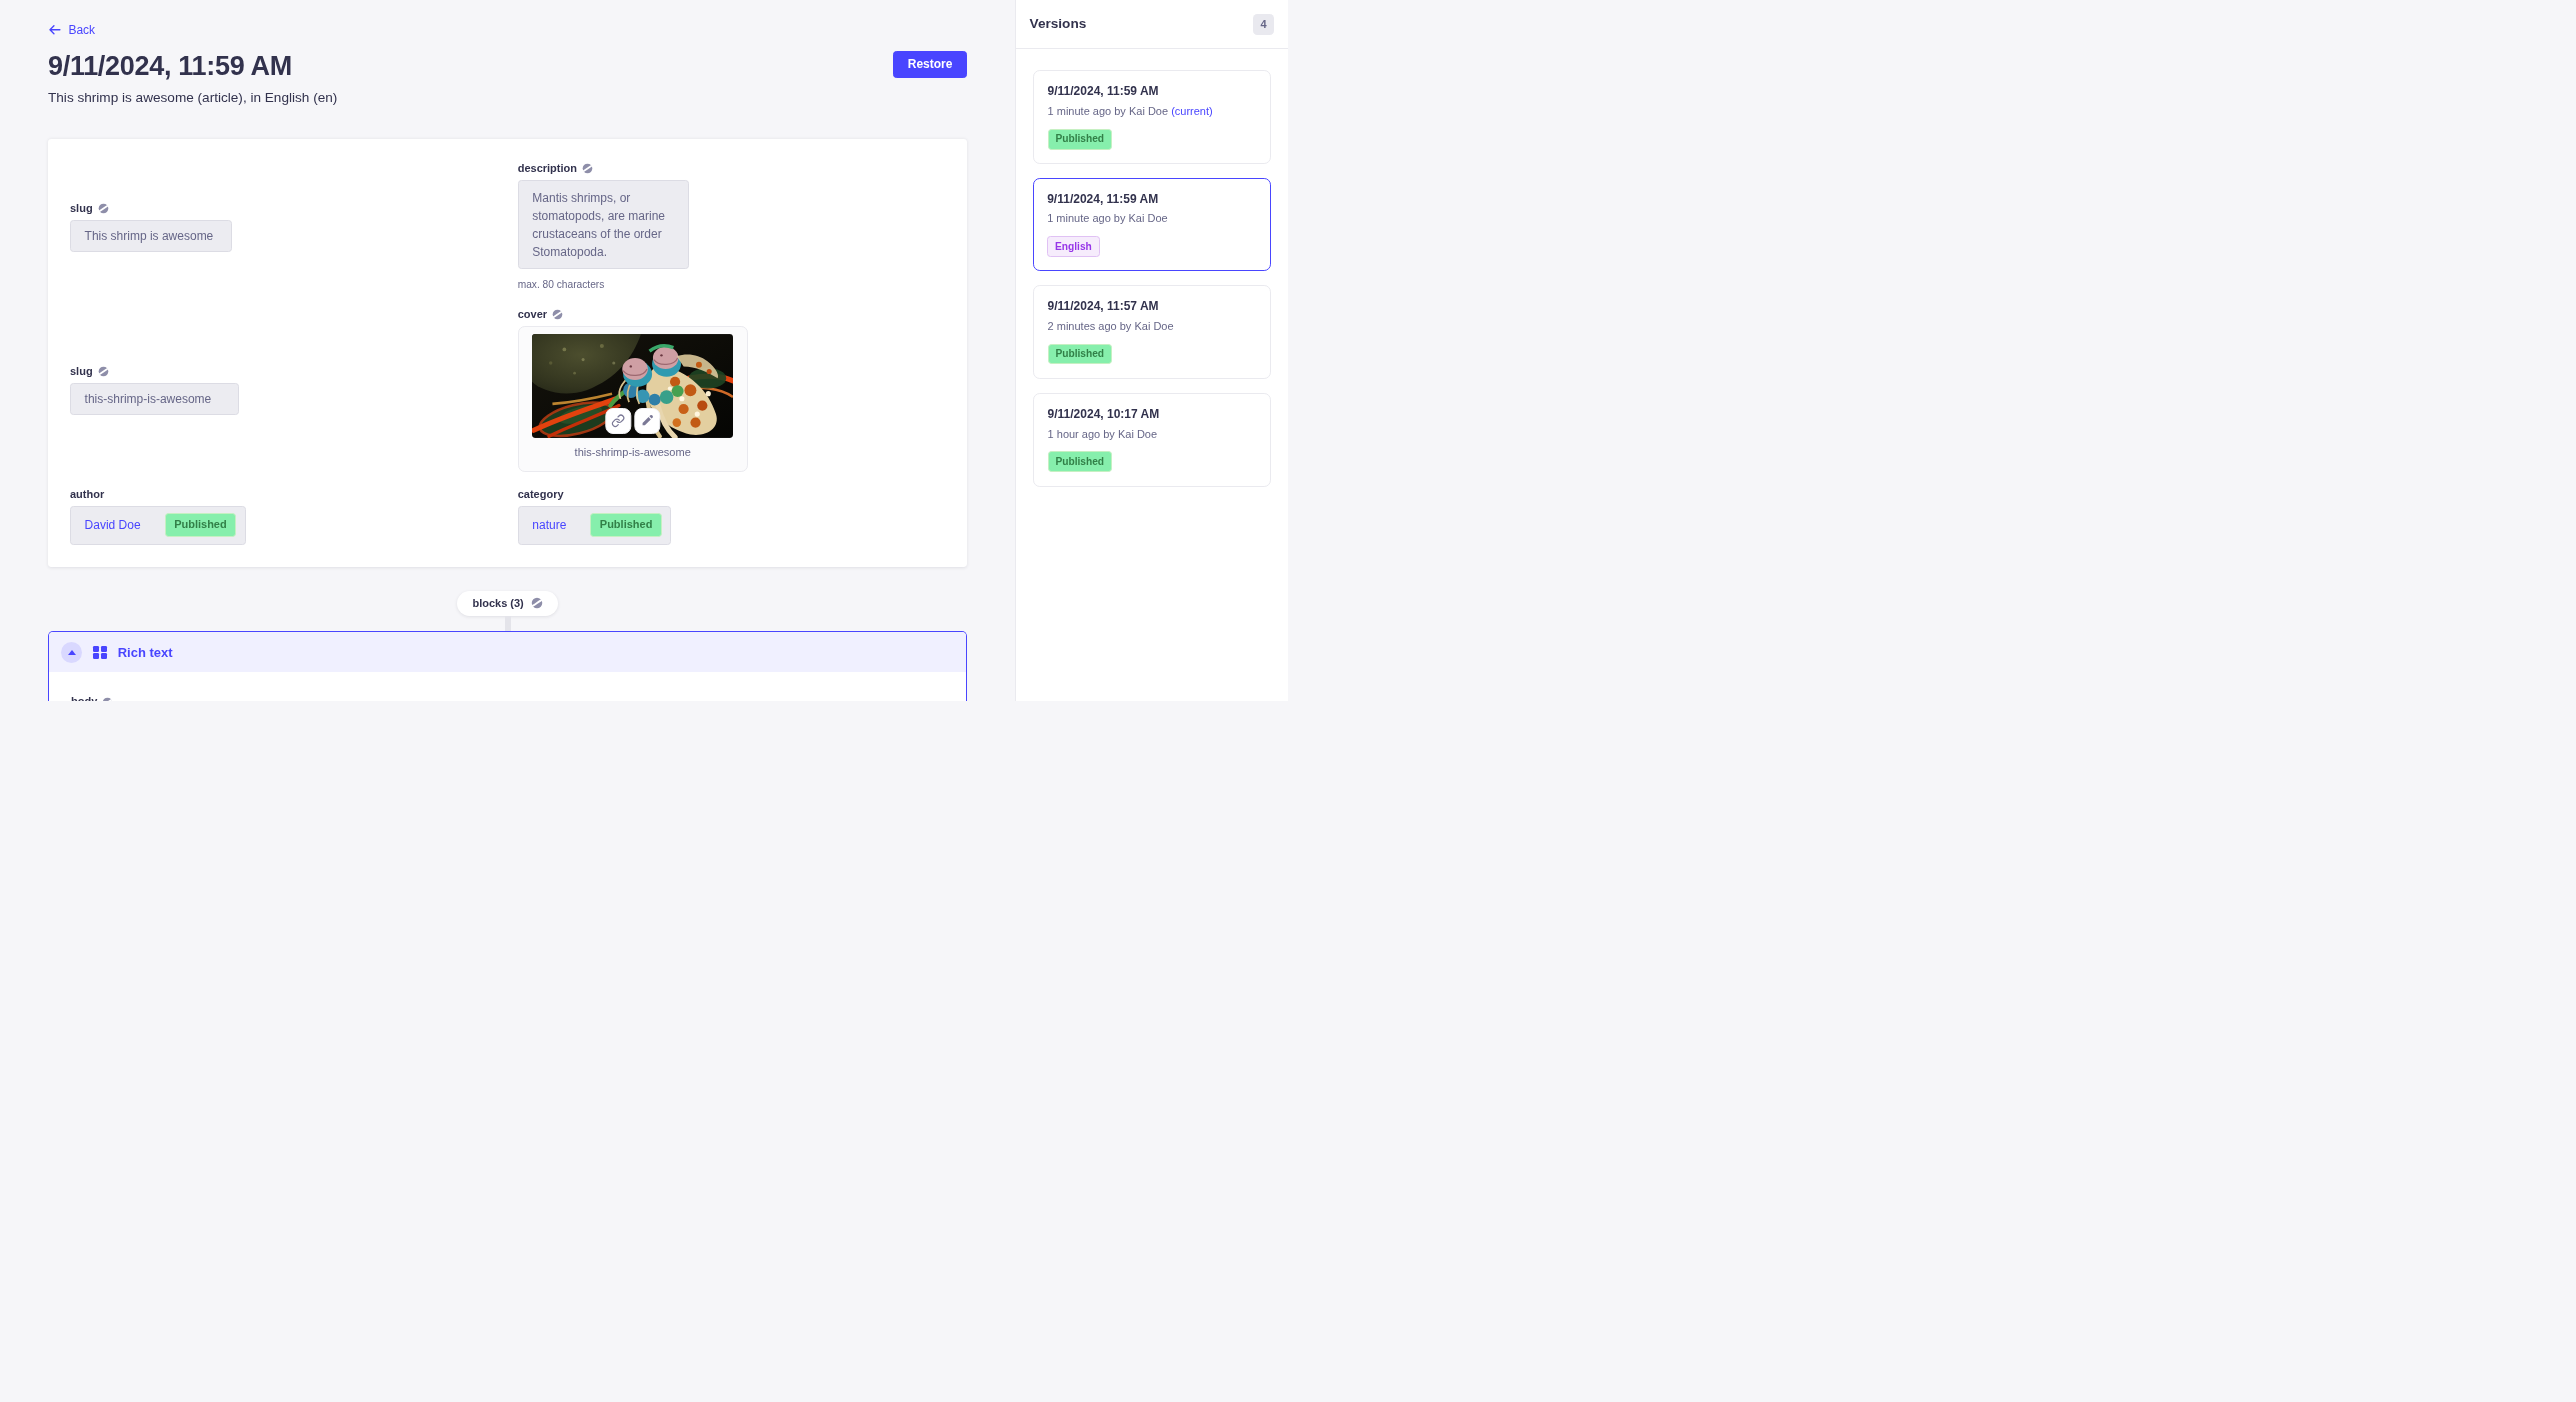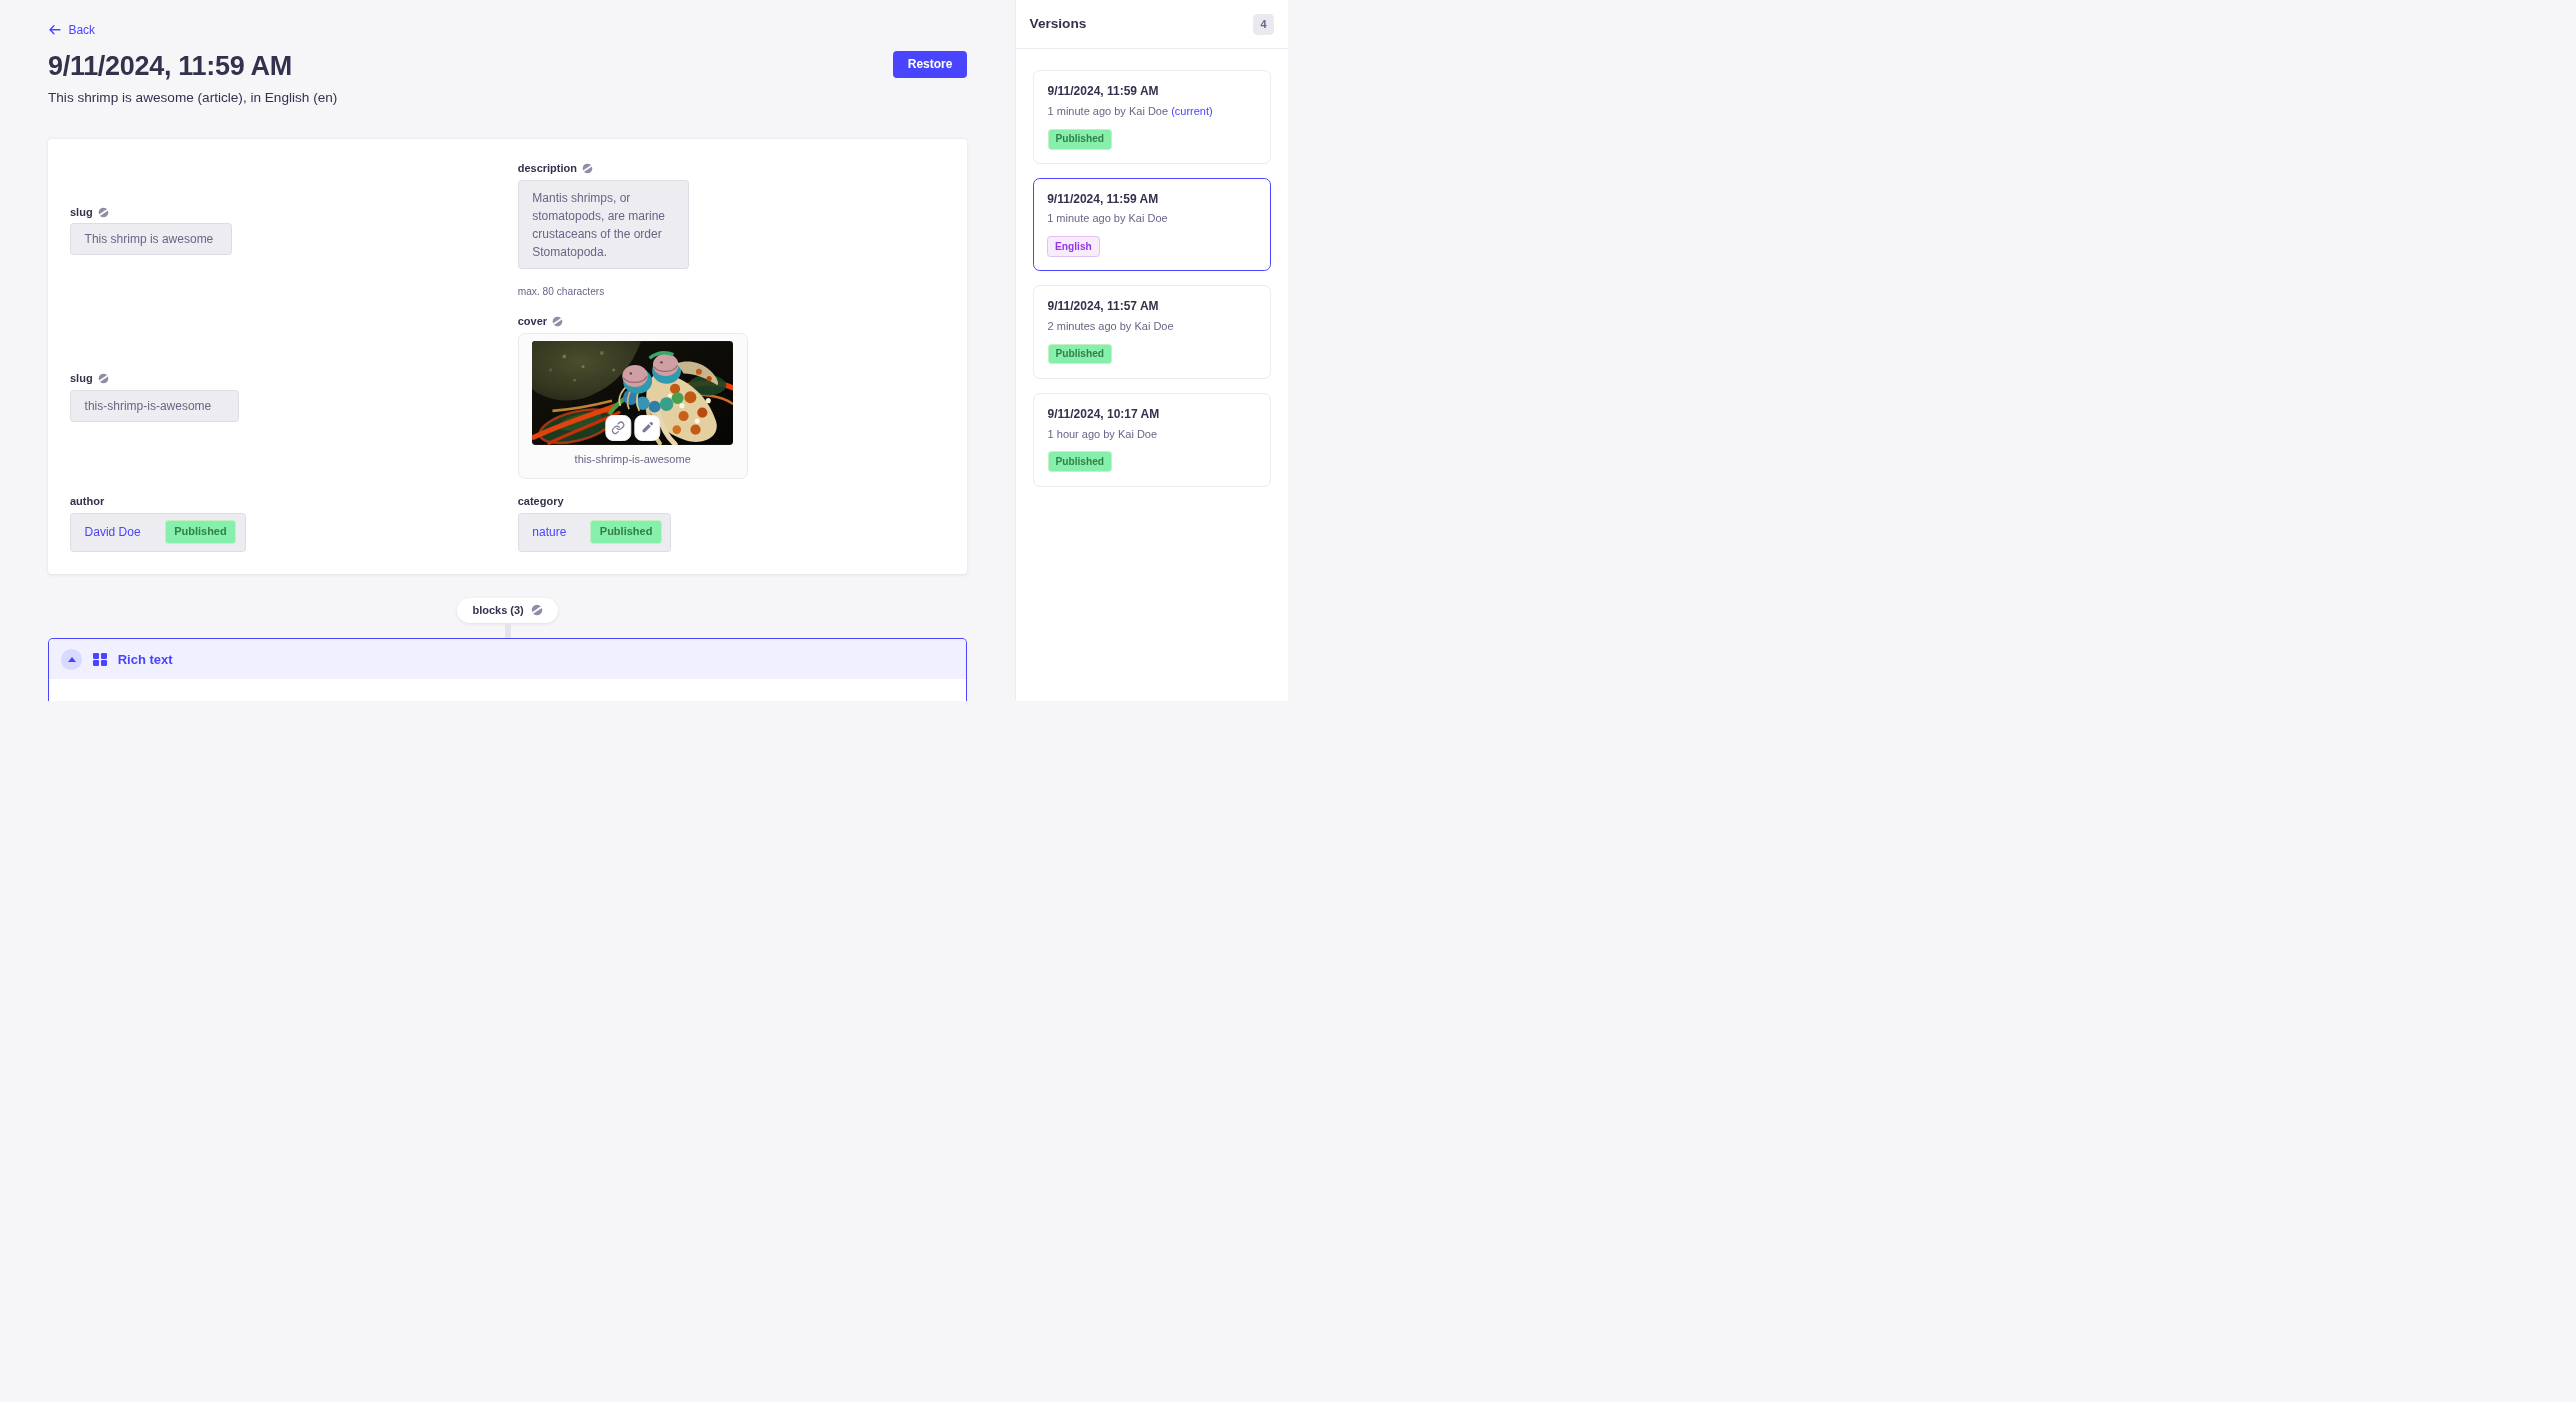--- a/index.html
+++ b/index.html
@@ -20,21 +20,21 @@
   
   .form-card { margin-top:32px; background:#ffffff; border-radius:3.4px; box-shadow:0 0.9px 3.4px rgba(33,33,52,0.1); padding:22px; }
   .form-grid { display:grid; grid-template-columns:1fr 1fr; column-gap:20.4px; row-gap:15.3px; align-items:center; }
   .field {}
   .label-row { display:flex; align-items:center; gap:5.1px; margin-bottom:3.4px; }
   .field-label { font-size:11px; font-weight:700; color:#32324d; line-height:15.3px; }
   .globe { flex:0 0 auto; }
 
   .input-like { background:#ececf1; border:0.9px solid #dcdce4; border-radius:3.4px; height:32px; display:flex; align-items:center; padding:0 13.6px; font-size:12px; color:#666687; white-space:nowrap; overflow:hidden; }
   .textarea-like { background:#ececf1; border:0.9px solid #dcdce4; border-radius:3.4px; width:171px; height:89px; padding:8.5px 13.6px; font-size:12px; line-height:18px; color:#666687; overflow:hidden; }
-  .hint { margin-top:16px; font-size:10.2px; color:#666687; line-height:13.6px; }
+  .hint { margin-top:9px; font-size:10.2px; color:#666687; line-height:13.6px; }
 
   .w-title { width:162px; }
   .w-slug  { width:169px; }
 
   
   .cover-box { width:230px; background:#fbfbfc; border:0.9px solid #eaeaef; border-radius:6.8px; padding:7.7px 13.6px 10.2px; }
   .cover-media { position:relative; width:201px; height:104px; border-radius:3.4px; overflow:hidden; }
   .cover-actions { position:absolute; left:50%; bottom:4.3px; transform:translateX(-50%); display:flex; gap:2.6px; }
   .cover-btn { width:26.4px; height:25.6px; background:#ffffff; border:0.9px solid #f0f0f3; border-radius:7.7px; display:flex; align-items:center; justify-content:center; cursor:pointer; }
   .cover-caption { margin-top:6.8px; text-align:center; font-size:11px; color:#666687; line-height:15.3px; }

